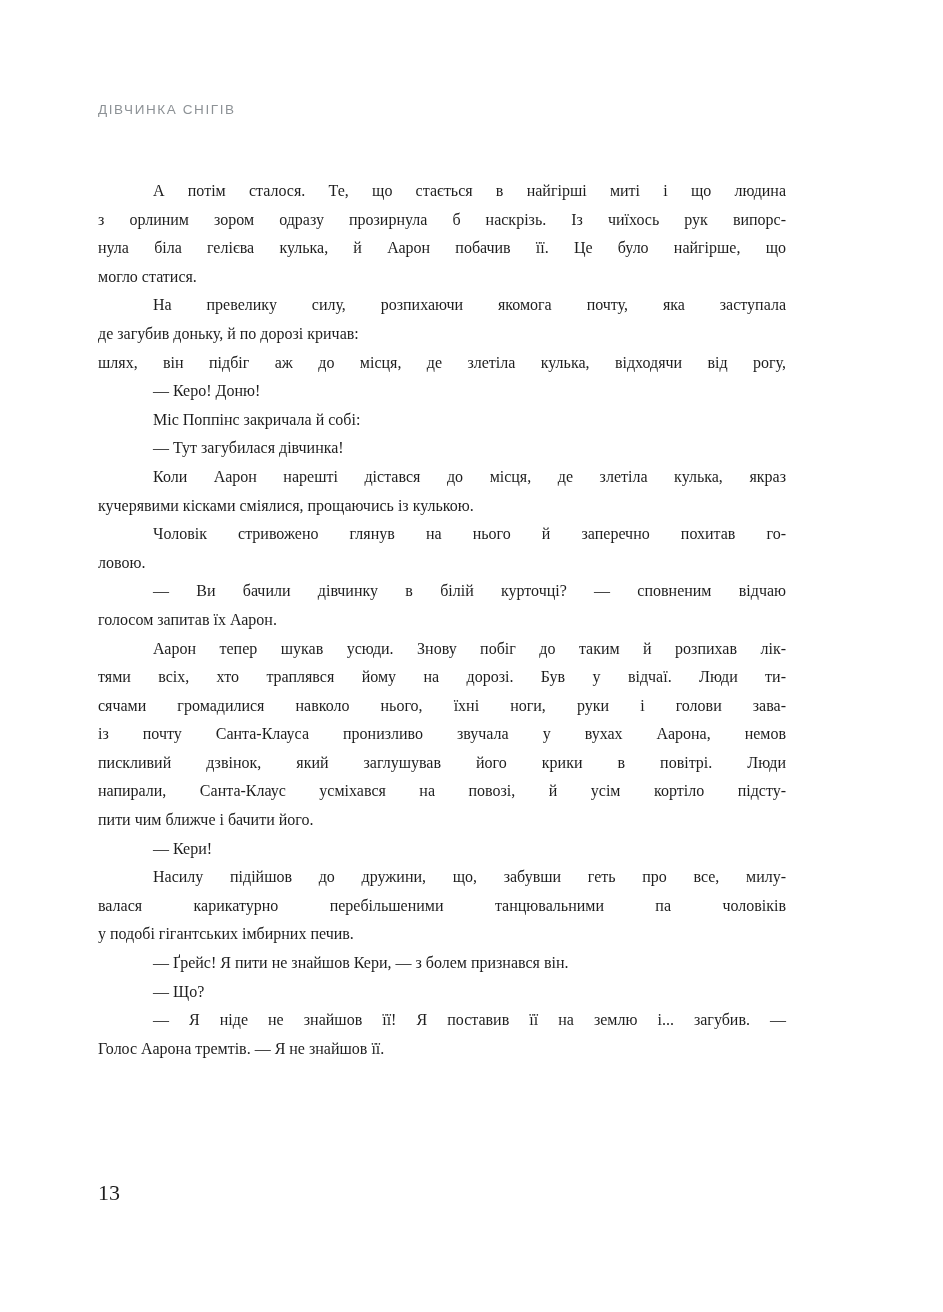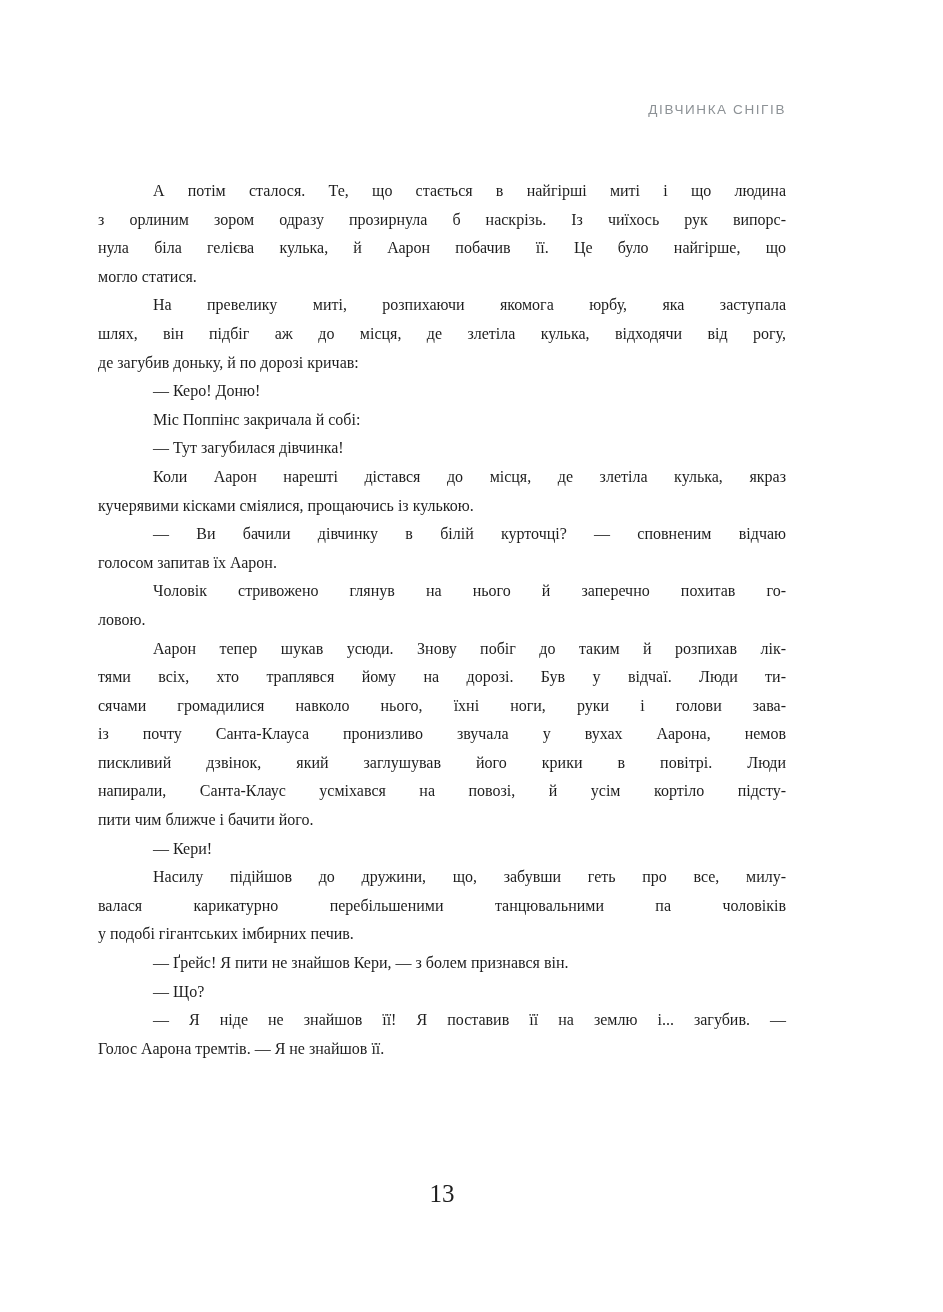--- a/index.html
+++ b/index.html
@@ -13,21 +13,21 @@
     height: 1312px;
     background: #ffffff;
     overflow: hidden;
     font-family: "Liberation Serif", "DejaVu Serif", serif;
   }
   .running-head {
     position: absolute;
     top: 102px;
     left: 98px;
     width: 688px;
-    text-align: right;
+    text-align: left;
     font-family: "Liberation Sans", "DejaVu Sans", sans-serif;
     font-size: 13.5px;
     font-weight: 400;
     letter-spacing: 1.6px;
     color: #8d9296;
     text-transform: uppercase;
   }
   .body-text {
     position: absolute;
     top: 141px;
@@ -50,63 +50,63 @@
     text-align-last: left;
   }
   .paragraph .line:first-child {
     text-indent: 55px;
   }
   .page-number {
     position: absolute;
     top: 1180px;
     left: 98px;
     width: 688px;
-    text-align: center;
-    font-size: 25px;
+    text-align: left;
+    font-size: 22px;
     color: #1e1e1e;
   }
 </style>
 </head>
 <body>
 
 <div class="page" style="background: rgb(255, 255, 255);">
   <div class="running-head" style="color: rgb(141, 146, 150);">ДІВЧИНКА СНІГІВ</div>
 
   <div class="body-text" style="color: rgb(30, 30, 30);">
       <div class="paragraph">
         <div class="line">А потім сталося. Те, що стається в найгірші миті і що людина</div>
         <div class="line">з орлиним зором одразу прозирнула б наскрізь. Із чиїхось рук випорс-</div>
         <div class="line">нула біла гелієва кулька, й Аарон побачив її. Це було найгірше, що</div>
         <div class="line last">могло статися.</div>
       </div>
       <div class="paragraph">
-        <div class="line">На превелику миті, розпихаючи якомога юрбу, яка заступала</div>
+        <div class="line">На превелику силу, розпихаючи якомога почту, яка заступала</div>
+        <div class="line last">де загубив доньку, й по дорозі кричав:</div>
         <div class="line">шлях, він підбіг аж до місця, де злетіла кулька, відходячи від рогу,</div>
-        <div class="line last">де загубив доньку, й по дорозі кричав:</div>
       </div>
       <div class="paragraph">
         <div class="line last">— Керо! Доню!</div>
       </div>
       <div class="paragraph">
         <div class="line last">Міс Поппінс закричала й собі:</div>
       </div>
       <div class="paragraph">
         <div class="line last">— Тут загубилася дівчинка!</div>
       </div>
       <div class="paragraph">
         <div class="line">Коли Аарон нарешті дістався до місця, де злетіла кулька, якраз</div>
         <div class="line last">кучерявими кісками сміялися, прощаючись із кулькою.</div>
       </div>
       <div class="paragraph">
+        <div class="line">Чоловік стривожено глянув на нього й заперечно похитав го-</div>
+        <div class="line last">ловою.</div>
+      </div>
+      <div class="paragraph">
         <div class="line">— Ви бачили дівчинку в білій курточці? — сповненим відчаю</div>
         <div class="line last">голосом запитав їх Аарон.</div>
-      </div>
-      <div class="paragraph">
-        <div class="line">Чоловік стривожено глянув на нього й заперечно похитав го-</div>
-        <div class="line last">ловою.</div>
       </div>
       <div class="paragraph">
         <div class="line">Аарон тепер шукав усюди. Знову побіг до таким й розпихав лік-</div>
         <div class="line">тями всіх, хто траплявся йому на дорозі. Був у відчаї. Люди ти-</div>
         <div class="line">сячами громадилися навколо нього, їхні ноги, руки і голови зава-</div>
         <div class="line">із почту Санта-Клауса пронизливо звучала у вухах Аарона, немов</div>
         <div class="line">пискливий дзвінок, який заглушував його крики в повітрі. Люди</div>
         <div class="line">напирали, Санта-Клаус усміхався на повозі, й усім кортіло підсту-</div>
         <div class="line last">пити чим ближче і бачити його.</div>
       </div>

